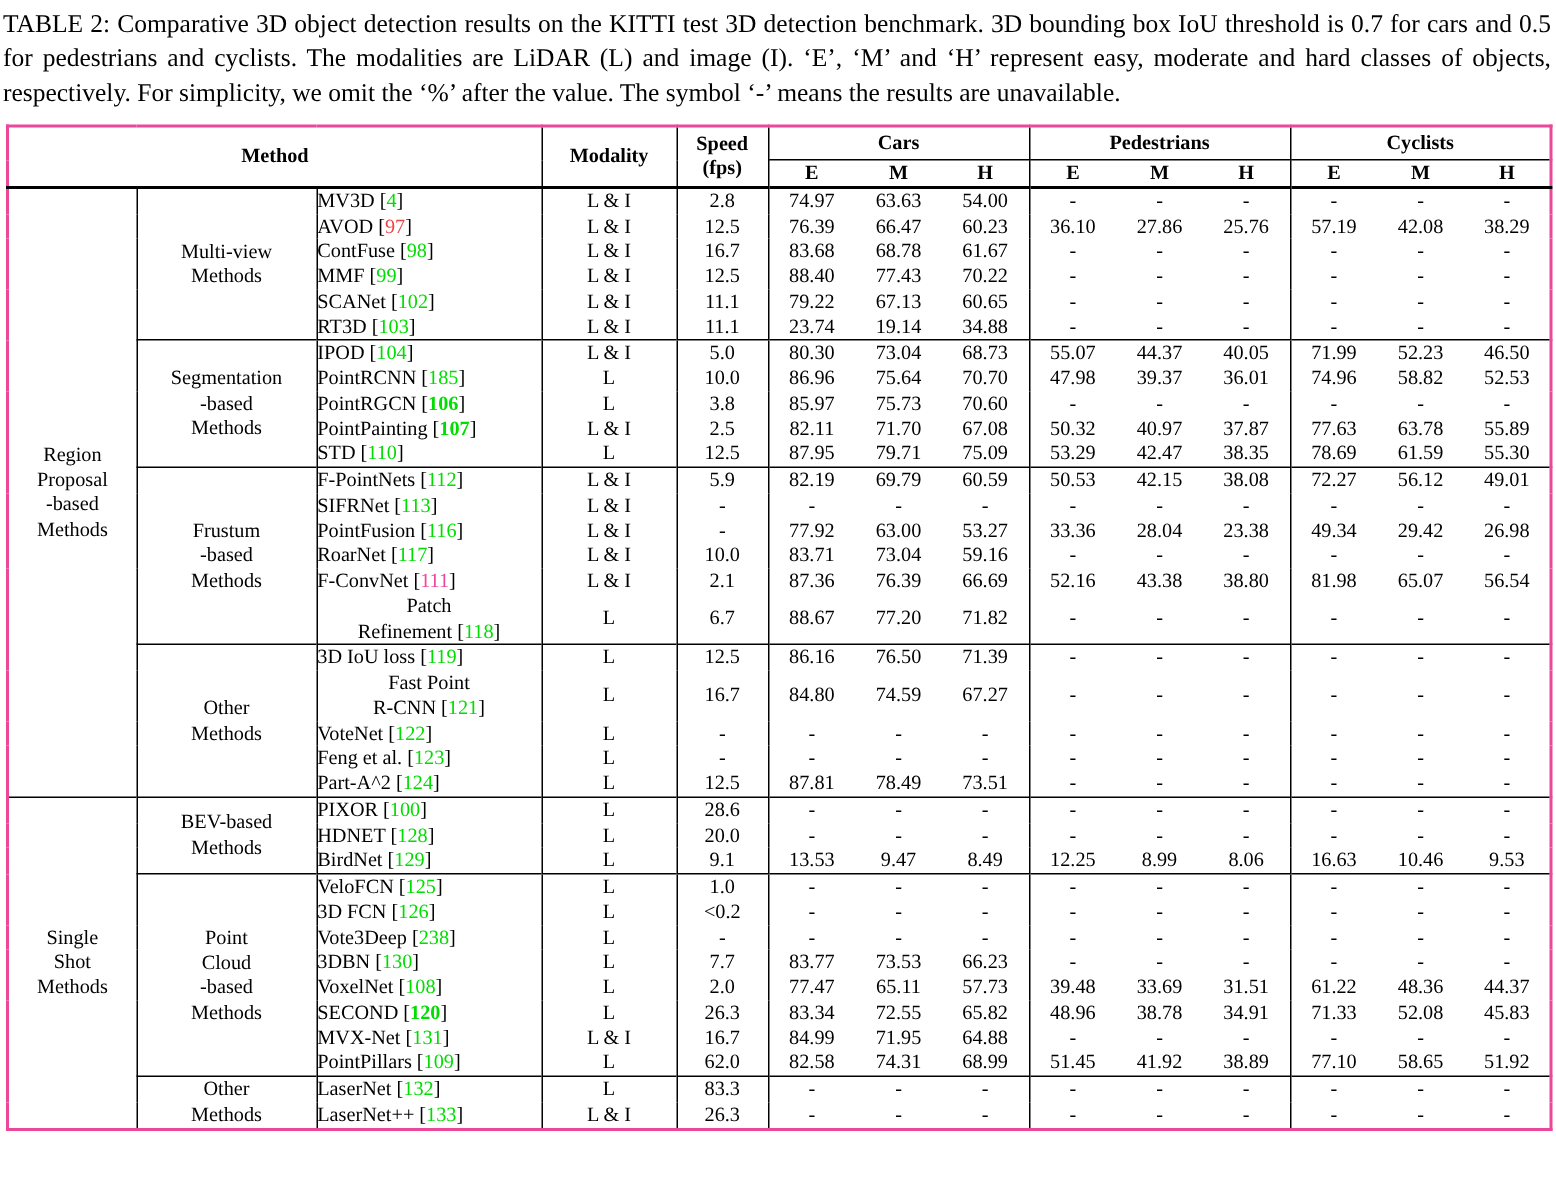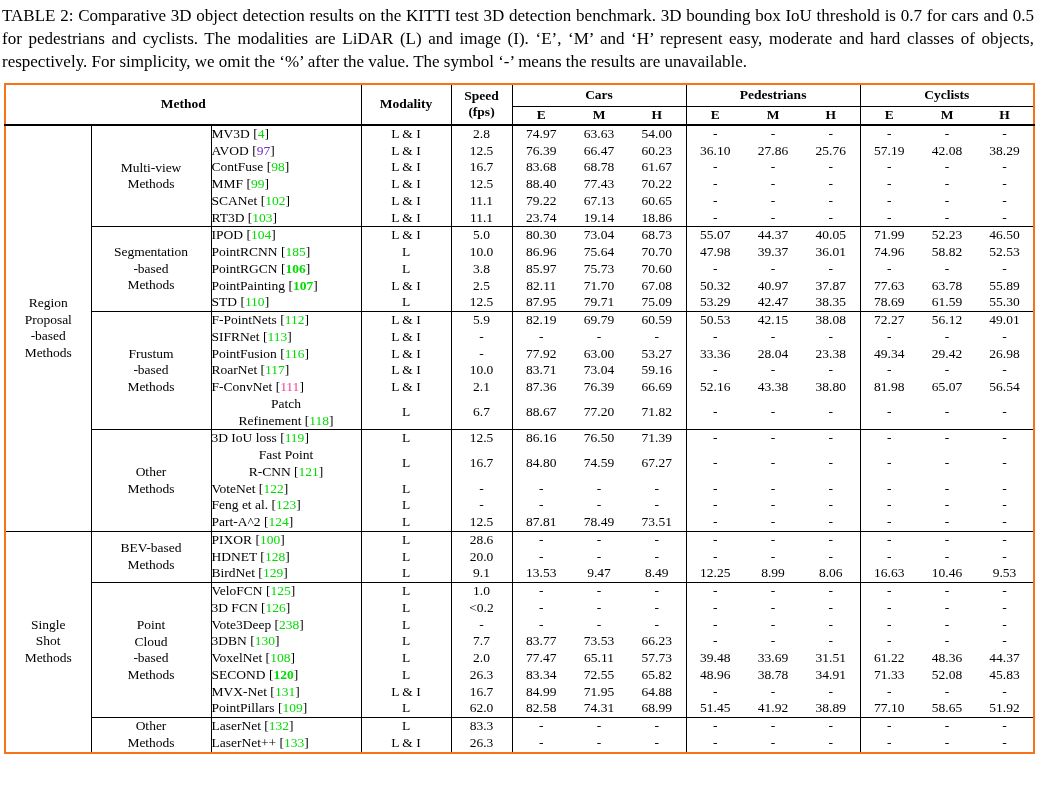--- a/index.html
+++ b/index.html
@@ -7,21 +7,21 @@
     width:1037px;height:789px;background:#ffffff;color:#000;
     font-family:"Liberation Serif", serif;overflow:hidden;
   }
   .caption{
     margin:0;padding:4px 3px 0 2px;
     font-size:17px;line-height:23px;text-align:justify;
   }
   table.tbl{
     border-collapse:collapse;table-layout:fixed;
     width:1029px;margin:10px 0 0 4px;
-    border:2px solid #f97316;
+    border:2px solid #ec4899;
     font-size:13.5px;
   }
   .tbl th,.tbl td{
     padding:0;margin:0;text-align:center;vertical-align:middle;
     line-height:16.75px;font-weight:normal;overflow:hidden;
   }
   .tbl thead th{font-weight:bold;}
   .h1 th{height:21px;border-bottom:2px solid #000;}
   .h2 th{height:16px;border-bottom:2px solid #000;}
   .h1 th.gb{border-bottom:1px solid #000;}
@@ -93,21 +93,21 @@
           <td>63.63</td>
           <td class="bR">54.00</td>
           <td>-</td>
           <td>-</td>
           <td class="bR">-</td>
           <td>-</td>
           <td>-</td>
           <td>-</td>
         </tr>
         <tr>
-          <td class="mcell bR">AVOD [<span style="color: #6d28d9;">97</span>]</td>
+          <td class="mcell bR">AVOD [<span style="color: #ef4444;">97</span>]</td>
           <td class="bR">L &amp; I</td>
           <td class="bR">12.5</td>
           <td>76.39</td>
           <td>66.47</td>
           <td class="bR">60.23</td>
           <td>36.10</td>
           <td>27.86</td>
           <td class="bR">25.76</td>
           <td>57.19</td>
           <td>42.08</td>
@@ -154,21 +154,21 @@
           <td>-</td>
           <td>-</td>
           <td>-</td>
         </tr>
         <tr>
           <td class="mcell bR">RT3D [<span style="color: rgb(0, 221, 0);">103</span>]</td>
           <td class="bR">L &amp; I</td>
           <td class="bR">11.1</td>
           <td>23.74</td>
           <td>19.14</td>
-          <td class="bR">18.86</td>
+          <td class="bR">34.88</td>
           <td>-</td>
           <td>-</td>
           <td class="bR">-</td>
           <td>-</td>
           <td>-</td>
           <td>-</td>
         </tr>
         <tr class="sub">
           <td class="sgcell bR pre" rowspan="5">Segmentation
 -based

